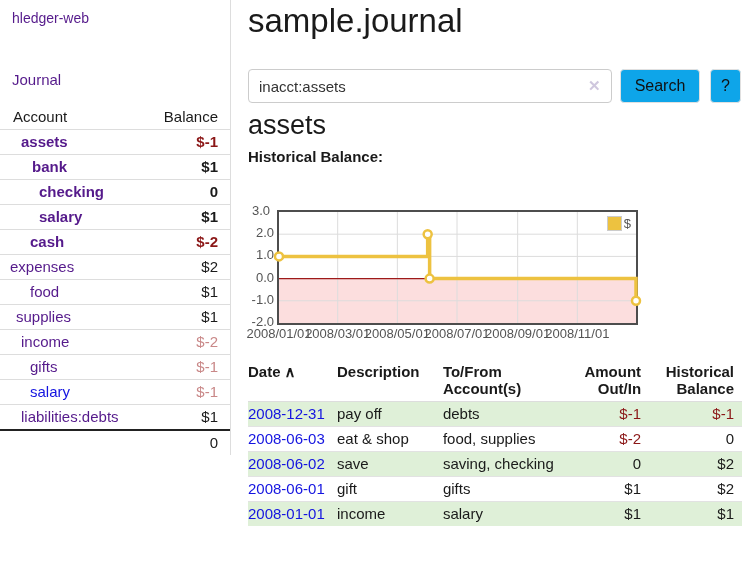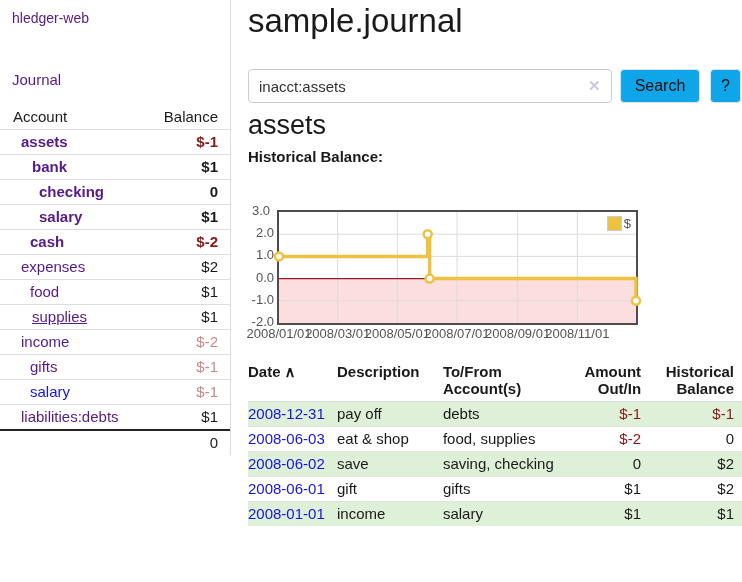--- a/index.html
+++ b/index.html
@@ -95,29 +95,29 @@
         </div>
         <div class="acct-row bold">
           <a class="nm" style="padding-left: 39px;">salary</a>
           <span class="bal normal">$1</span>
         </div>
         <div class="acct-row bold">
           <a class="nm" style="padding-left: 30px;">cash</a>
           <span class="bal negative">$-2</span>
         </div>
         <div class="acct-row">
-          <a class="nm" style="padding-left: 21px;">expenses</a>
+          <a class="nm" style="padding-left: 10px;">expenses</a>
           <span class="bal normal">$2</span>
         </div>
         <div class="acct-row">
           <a class="nm" style="padding-left: 30px;">food</a>
           <span class="bal normal">$1</span>
         </div>
         <div class="acct-row">
-          <a class="nm" style="padding-left: 32px; text-decoration: underline;">supplies</a>
+          <a class="nm" style="padding-left: 16px;">supplies</a>
           <span class="bal normal">$1</span>
         </div>
         <div class="acct-row">
           <a class="nm" style="padding-left: 21px;">income</a>
           <span class="bal faded-negative">$-2</span>
         </div>
         <div class="acct-row">
           <a class="nm" style="padding-left: 30px;">gifts</a>
           <span class="bal faded-negative">$-1</span>
         </div>

